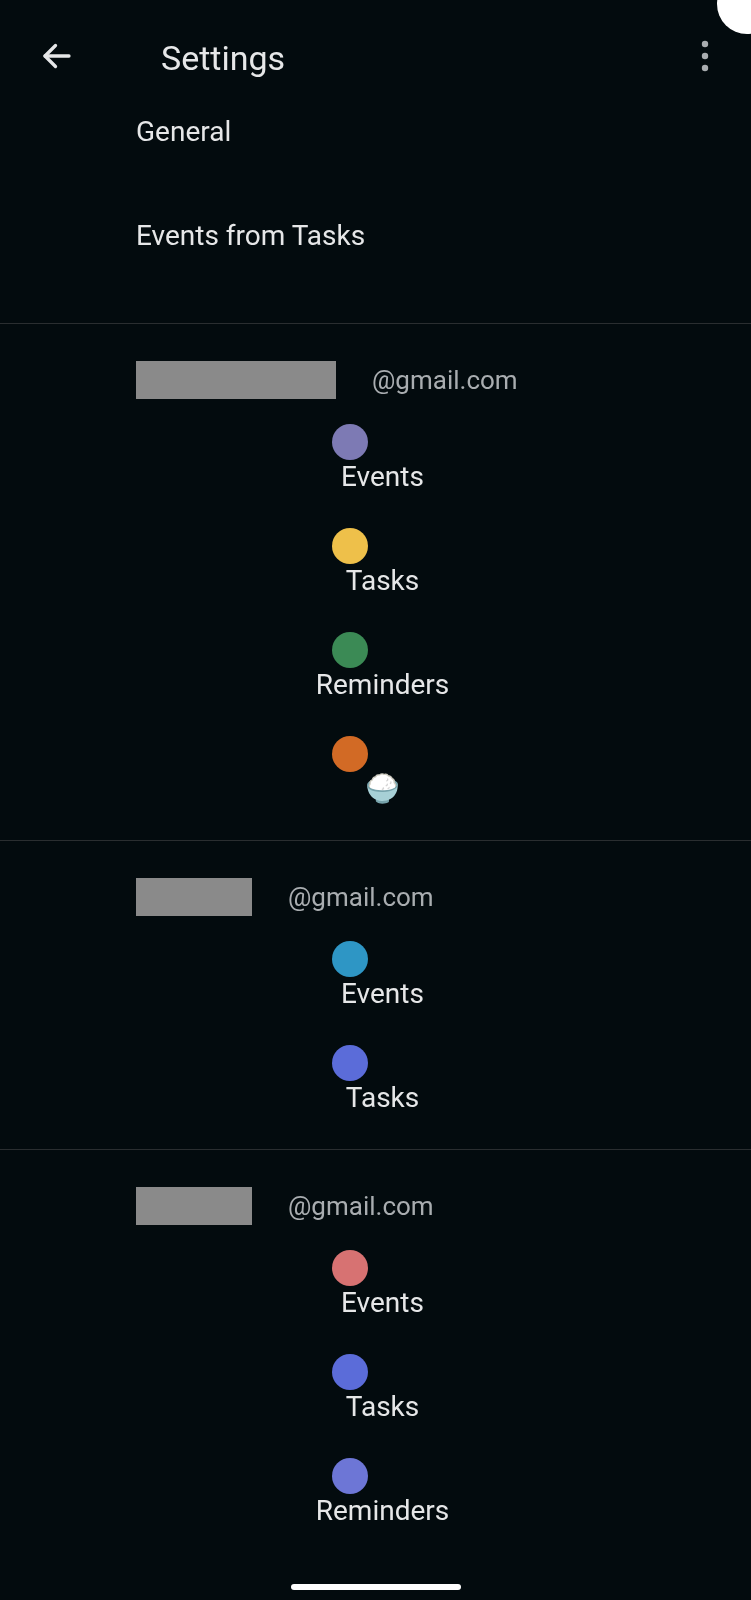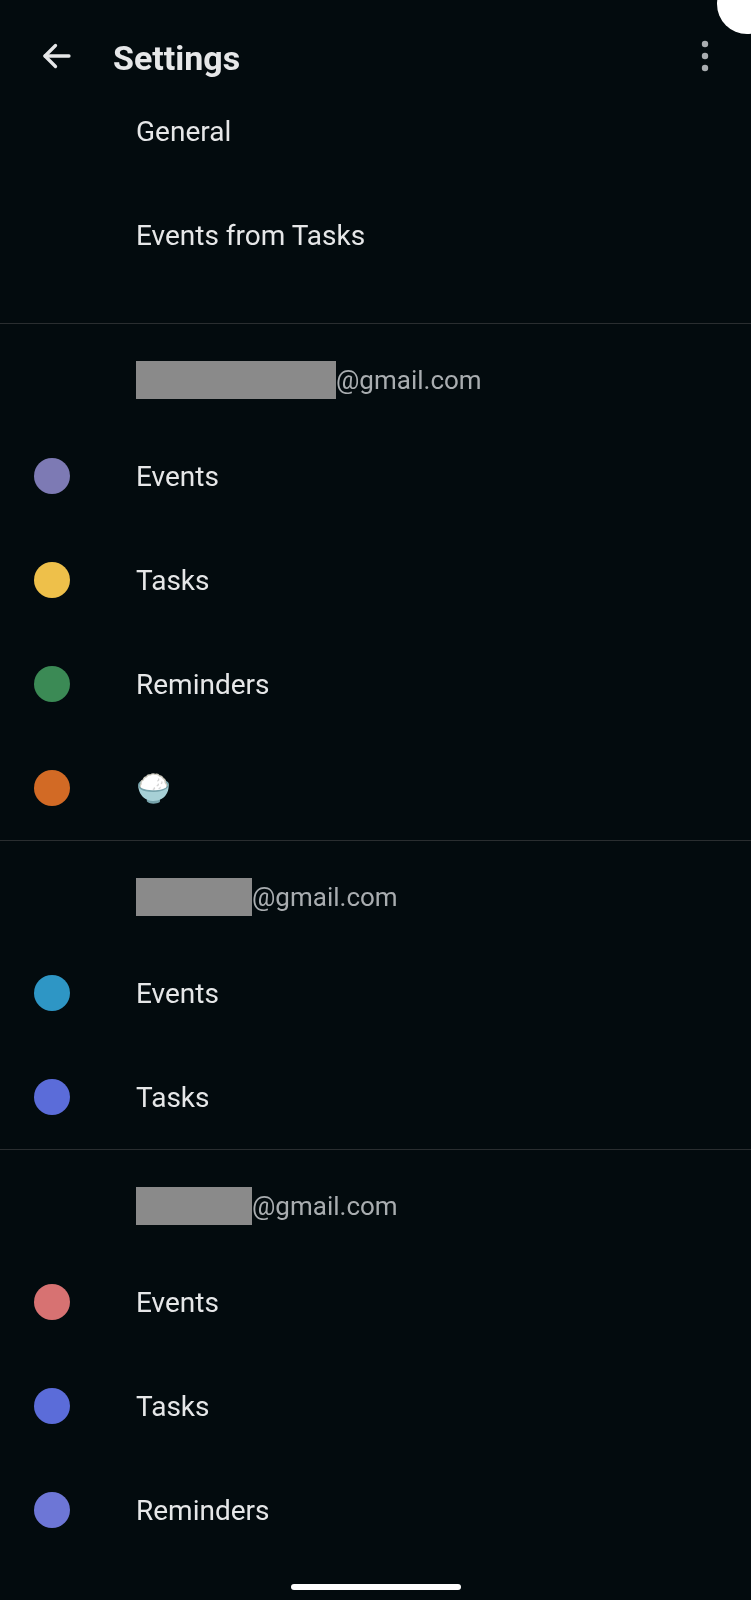--- a/index.html
+++ b/index.html
@@ -40,22 +40,22 @@
   }
   .back-btn{
     width:58px;height:58px;
     display:flex;align-items:center;justify-content:center;
     color:var(--fg);
     cursor:pointer;
   }
   .back-btn svg{width:36px;height:36px;stroke:currentColor;}
   .title{
     font-size:34px;
-    font-weight:700;
-    margin-left:27px;
+    font-weight:400;
+    margin-left:75px;
     flex:1;
   }
   .overflow-btn{
     width:48px;height:48px;
     display:flex;align-items:center;justify-content:center;
     color:var(--muted);
     cursor:pointer;
     margin-right:6px;
   }
   .overflow-btn svg{width:8px;height:32px;fill:currentColor;}
@@ -77,36 +77,38 @@
 
   .account-row{
     display:flex;
     align-items:center;
     min-height:100px;
     padding-left:136px;
     padding-right:20px;
     color:var(--muted);
     font-size:26px;
     padding-top:12px;
+    gap:36px;
   }
   .redacted{
     display:inline-block;
     background:#8a8a8a;
     height:38px;
     vertical-align:middle;
     margin-right:0;
   }
 
   .cal-row{
     display:flex;
     align-items:center;
     min-height:104px;
     padding-left:34px;
     padding-right:20px;
     cursor:pointer;
+    flex-direction:column;
   }
   .dot{
     width:36px;height:36px;border-radius:50%;
     flex:0 0 36px;
     margin-right:66px;
   }
   .cal-label{
     font-size:28px;
     color:var(--fg);
   }

